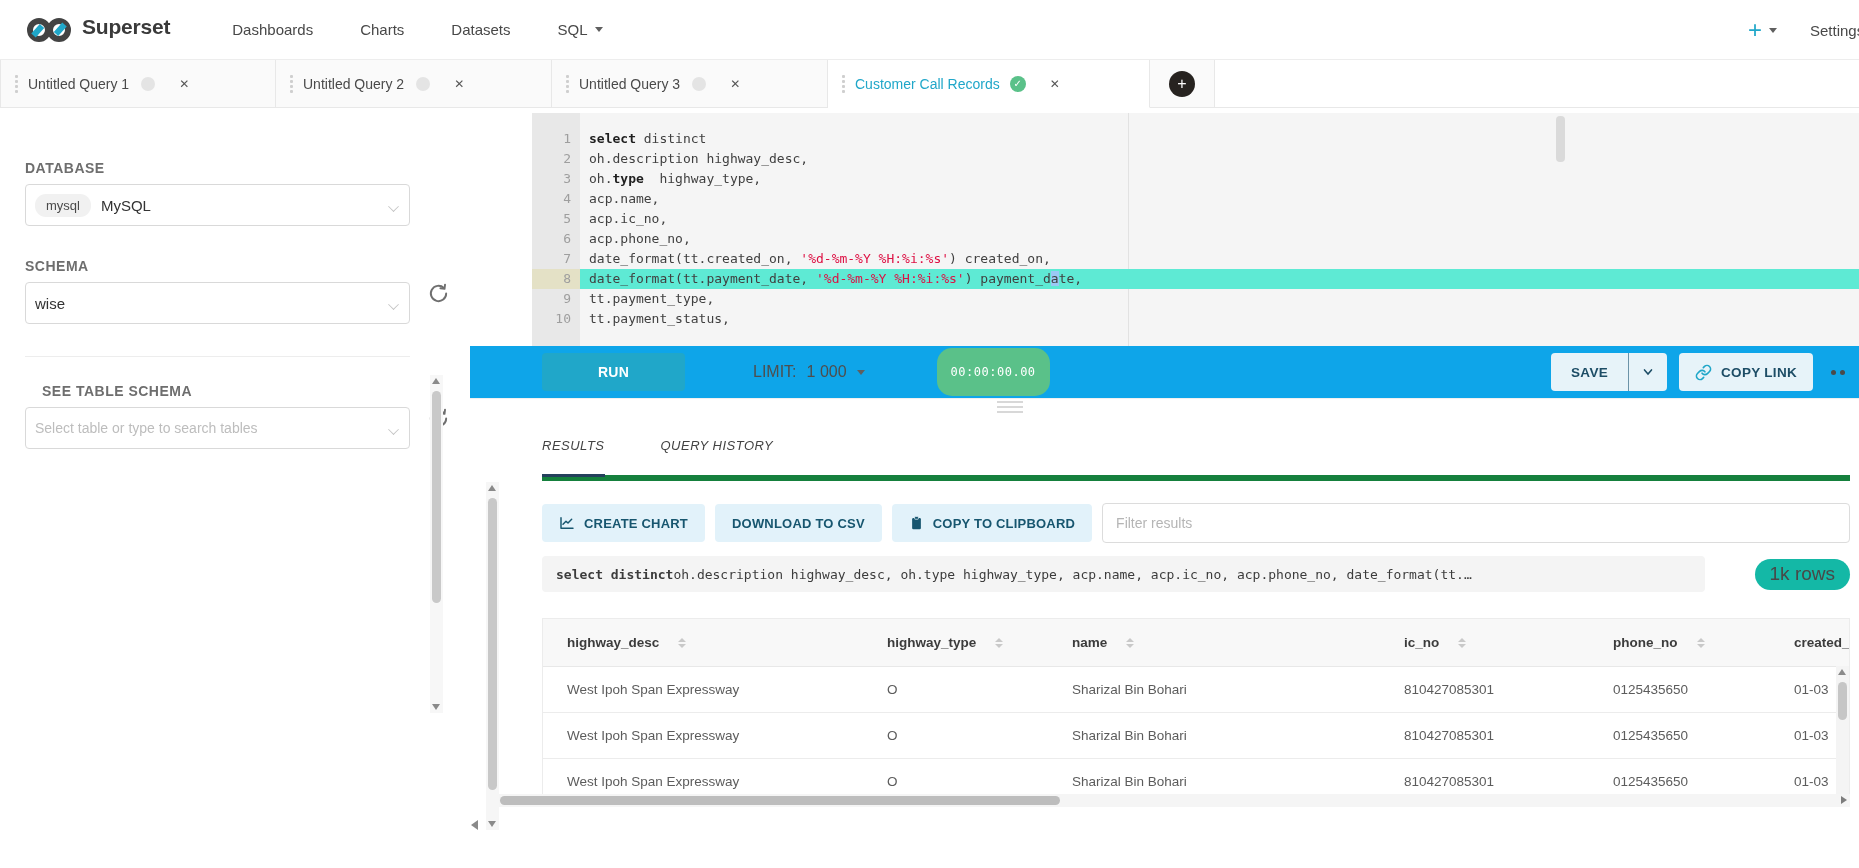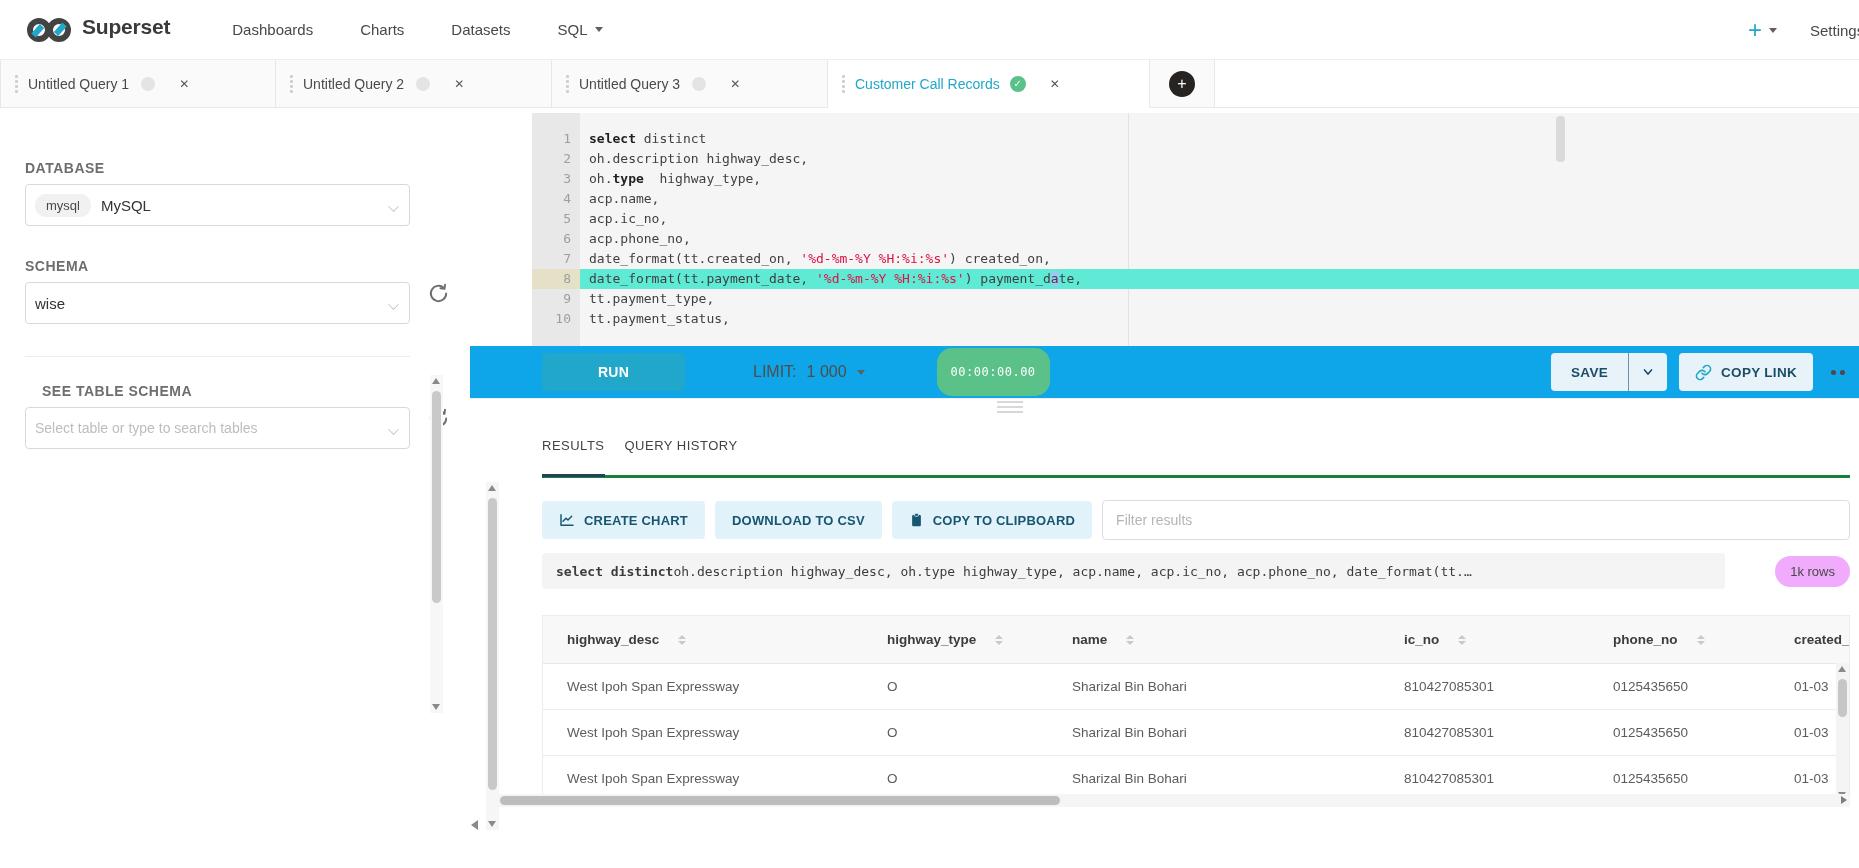--- a/index.html
+++ b/index.html
@@ -96,35 +96,35 @@
   .copy-btn{display:flex;align-items:center;gap:9px;height:38px;background:#e7f3f9;border-radius:4px;
     padding:0 16px;color:#1d4d66;font-size:13.5px;font-weight:bold;letter-spacing:.3px;cursor:pointer;}
   .more-dots{display:flex;gap:4px;margin-left:6px;cursor:pointer;}
   .more-dots i{width:5px;height:5px;border-radius:50%;background:#4a4a4a;}
 
   .grip{position:absolute;top:293px;left:527px;width:26px;cursor:row-resize;}
   .grip i{display:block;height:0;border-top:2px solid #d8d8d8;margin-bottom:3px;}
 
   
   .results{position:absolute;top:297px;left:72px;right:9px;bottom:0;}
-  .res-tabs{display:flex;gap:20px;border-bottom:3px solid #15803d;margin-top:33px;}
+  .res-tabs{display:flex;gap:56px;border-bottom:6px solid #15803d;margin-top:33px;font-style:italic;}
   .res-tab{font-size:13px;color:#434343;letter-spacing:.5px;padding-bottom:21px;cursor:pointer;}
   .res-tab.active{border-bottom:3px solid #24405c;margin-bottom:-2px;}
   .actions{display:flex;gap:10px;margin-top:22px;align-items:center;}
   .act-btn{height:38px;background:#e2f2fa;border:none;border-radius:4px;color:#17566f;font-size:13px;font-weight:bold;
     display:flex;align-items:center;gap:9px;padding:0 17px;letter-spacing:.2px;cursor:pointer;font-family:inherit;}
   .filter{flex:1;height:40px;border:1px solid #dcdcdc;border-radius:4px;padding:0 13px;font-size:14px;color:#333;
     box-sizing:border-box;font-family:inherit;outline:none;}
   .filter::placeholder{color:#b5b5b5;}
   .preview-row{display:flex;align-items:center;margin-top:13px;}
   .preview{flex:1;height:36px;background:#f4f4f4;border-radius:4px;display:flex;align-items:center;padding:0 14px;
     font-family:"DejaVu Sans Mono","Liberation Mono",monospace;font-size:13px;color:#3c3c3c;white-space:nowrap;
     overflow:hidden;margin-right:50px;}
-  .rows-badge{height:31px;background:#f0abfc;border-radius:16px;display:flex;align-items:center;padding:0 15px;
-    font-size:13px;color:#484848;flex:none;}
+  .rows-badge{height:31px;background:#14b8a6;border-radius:16px;display:flex;align-items:center;padding:0 15px;
+    font-size:19px;color:#484848;flex:none;}
 
   .rtable{margin-top:26px;border:1px solid #ececec;position:relative;}
   .thead{display:flex;height:47px;background:#f8f8f8;border-bottom:1px solid #e8e8e8;align-items:center;}
   .th{display:flex;align-items:center;font-size:13.5px;font-weight:bold;color:#3c3c3c;padding-left:24px;
     box-sizing:border-box;white-space:nowrap;overflow:hidden;flex:none;cursor:pointer;gap:10px;}
   .trow{display:flex;height:45px;align-items:center;border-bottom:1px solid #ececec;}
   .trow:last-child{border-bottom:none;}
   .td{font-size:13.5px;color:#5c5c5c;padding-left:24px;box-sizing:border-box;white-space:nowrap;overflow:hidden;flex:none;}
   .c0{width:320px;}.c1{width:185px;}.c2{width:332px;}.c3{width:209px;}.c4{width:181px;}.c5{flex:1;width:auto;}
   .sort{display:inline-flex;flex-direction:column;gap:2px;margin-left:9px;}

